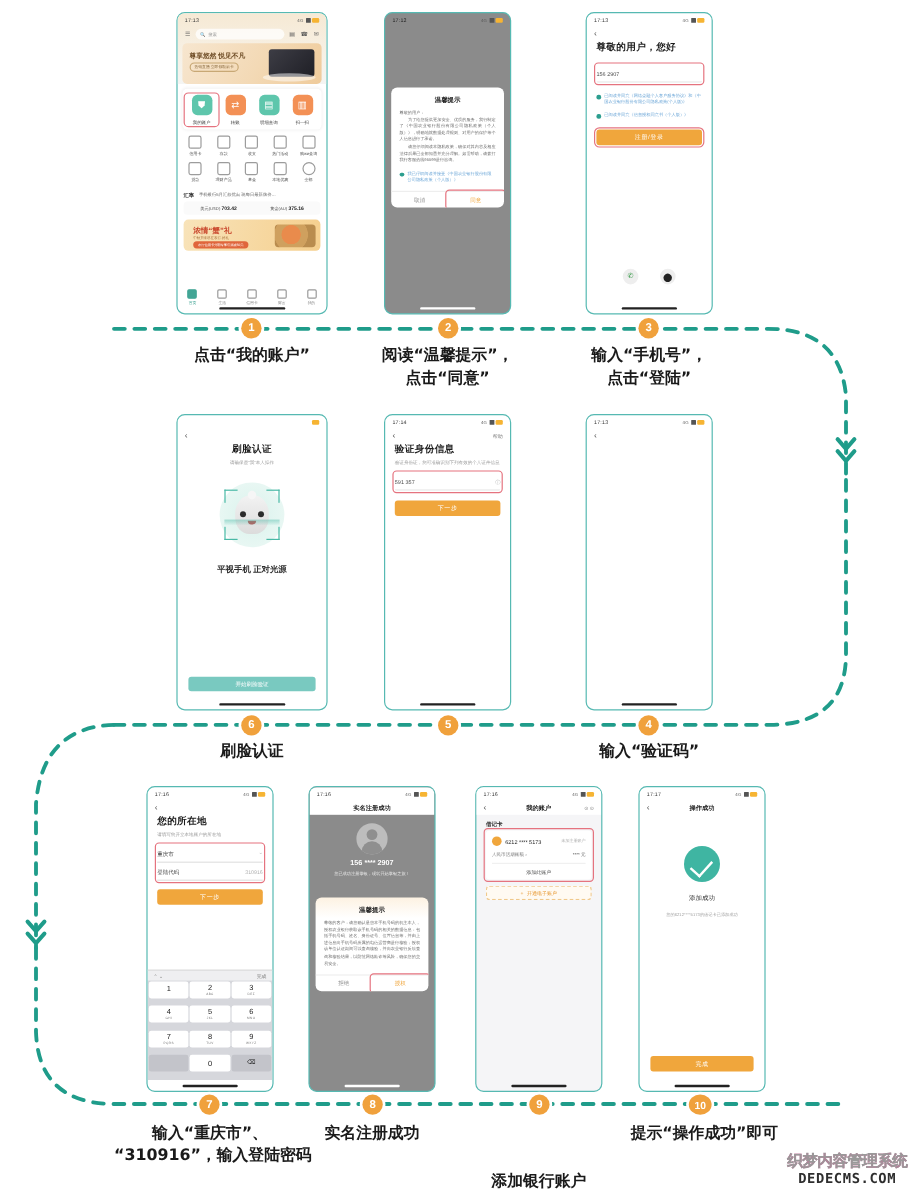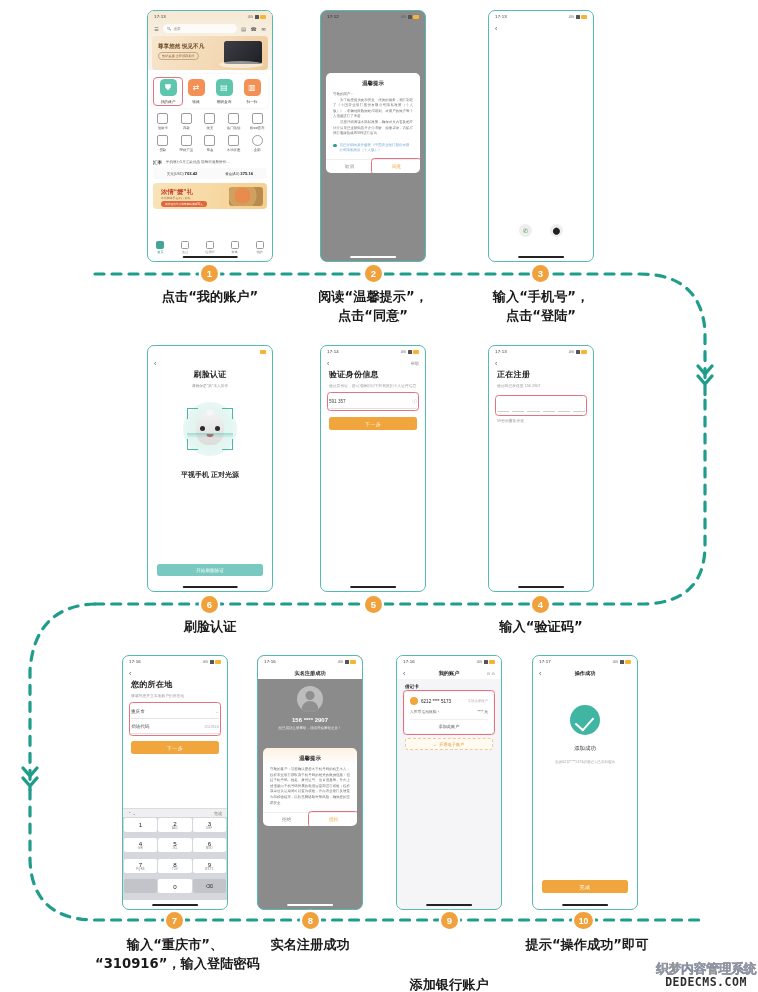--- a/index.html
+++ b/index.html
@@ -85,21 +85,21 @@
   .caption {
     position: absolute; text-align: center; font-size: 13.2px;
     color: #1a1a1a; line-height: 1.45; font-weight: bold;
     font-family: "DejaVu Sans", "Liberation Sans", sans-serif;
     white-space: nowrap;
   }
 
   
   .wm { position: absolute; right: 2px; bottom: 4px; text-align: center;
         line-height: 1; z-index: 9; }
-  .wm .l1 { font-size: 13px; font-weight: bold; color: #1d4ed8;
+  .wm .l1 { font-size: 13px; font-weight: bold; color: #ec4899;
             letter-spacing: -.5px; font-family: "DejaVu Sans", sans-serif;
             -webkit-text-stroke: .3px #999; }
   .wm .l2 { font-size: 11.5px; font-weight: bold; color: #2e2e2e;
             letter-spacing: .5px; margin-top: 2px;
             font-family: "DejaVu Sans Mono", monospace; }
 
   
   .s1-hero { margin: 0 4px; height: 34px; border-radius: 4px;
     background: linear-gradient(120deg,#f7e6cf 0%,#f3d9b5 55%,#efcb9b 100%);
     position: relative; overflow: hidden; }
@@ -420,20 +420,35 @@
       <span>17:13</span>
       <span class="icons">
         <span class="sb-txt">4G</span>
         <span class="sb-bar"></span>
         <span class="sb-dot"></span>
       </span>
     </div>
     <div class="navbar">
       <span class="back">‹</span>
     </div>
+    <div class="ph-body">
+      <div class="h1">尊敬的用户，您好</div>
+      <div class="field hl" style="margin-top:9px;">
+        <span>156      2907</span>
+      </div>
+      <div class="chk" style="margin-top:9px;">
+        <span class="bullet"></span>
+        <span class="lnk">已阅读并同意《网络金融个人客户服务协议》和《中国农业银行股份有限公司隐私政策(个人版)》</span>
+      </div>
+      <div class="chk">
+        <span class="bullet"></span>
+        <span class="lnk">已阅读并同意《信息授权同意书（个人版）》</span>
+      </div>
+      <div class="btn-orange hl" style="margin-top:9px;">注册/登录</div>
+    </div>
     <div style="position:absolute;bottom:24px;left:0;right:0;display:flex;justify-content:center;gap:18px;">
       <div style="width:13px;height:13px;border-radius:50%;background:#eee;display:flex;align-items:center;justify-content:center;font-size:6px;color:#3c9b4c;">✆</div>
       <div style="width:13px;height:13px;border-radius:50%;background:#eee;display:flex;align-items:center;justify-content:center;font-size:7px;color:#222;">⬤</div>
     </div>
     <div class="homebar"></div>
   </div>
 
   <div class="badge" style="left:201px; top:265px;">
     <span>1</span>
     </div>
@@ -510,33 +525,20 @@
     <div class="statusbar">
       <span>17:13</span>
       <span class="icons">
         <span class="sb-txt">4G</span>
         <span class="sb-bar"></span>
         <span class="sb-dot"></span>
       </span>
     </div>
     <div class="navbar">
       <span class="back">‹</span>
-    </div>
-    <div class="ph-body">
-      <div class="h1">正在注册</div>
-      <div class="sub">验证码已发送至 156      2907</div>
-      <div class="hl" style="margin-top:9px;height:17px;display:flex;align-items:flex-end;gap:3px;padding-bottom:2px;">
-        <span style="flex:1;border-bottom:.8px solid #cfcfcf;"></span>
-        <span style="flex:1;border-bottom:.8px solid #cfcfcf;"></span>
-        <span style="flex:1;border-bottom:.8px solid #cfcfcf;"></span>
-        <span style="flex:1;border-bottom:.8px solid #cfcfcf;"></span>
-        <span style="flex:1;border-bottom:.8px solid #cfcfcf;"></span>
-        <span style="flex:1;border-bottom:.8px solid #cfcfcf;"></span>
-      </div>
-      <div class="sub" style="margin-top:4px;">59秒后重新发送</div>
     </div>
     <div class="homebar"></div>
   </div>
 
   <div class="badge" style="left:201px; top:596px;">
     <span>6</span>
     </div>
   <div class="badge" style="left:365px; top:596px;">
     <span>5</span>
     </div>

